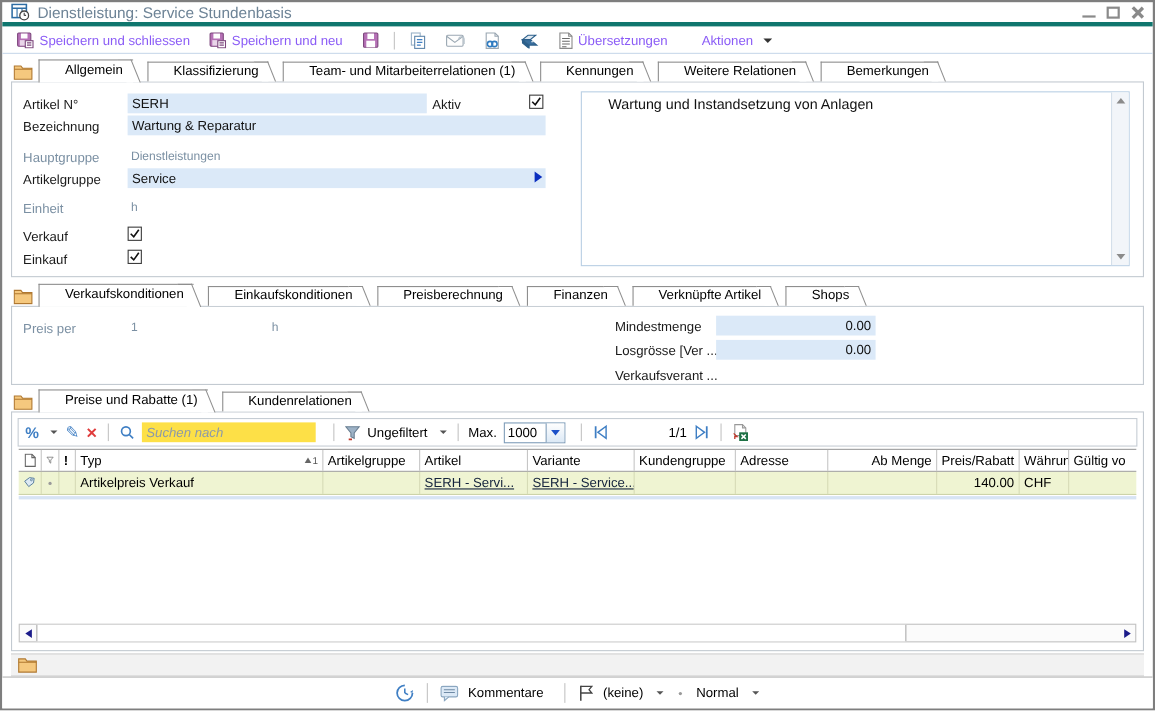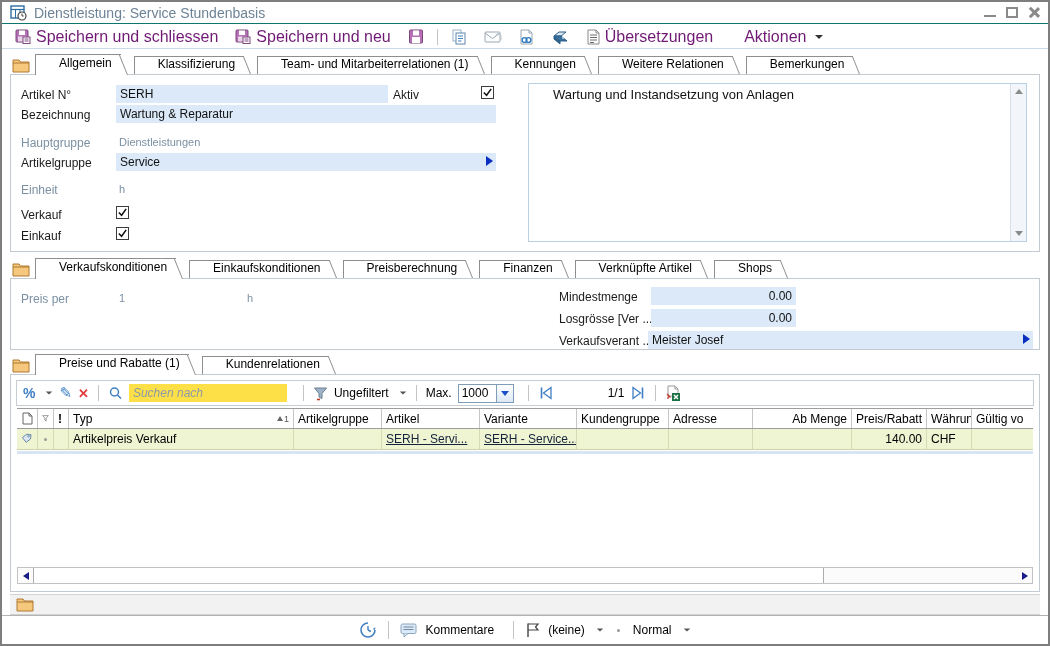--- a/index.html
+++ b/index.html
@@ -1,30 +1,30 @@
 <!DOCTYPE html>
 <html><head>
 <meta charset="utf-8">
 <style>
   * { box-sizing: border-box; margin: 0; padding: 0; }
   body { font-family: "Liberation Sans", sans-serif; background: #fff; }
   .window { position: relative; width: 1050px; height: 646px; border: 2px solid #7e7e7e; background: #fff; overflow: hidden; }
 
   
-  .titlebar { position: absolute; top: 0; left: 0; right: 0; height: 22px; display: flex; align-items: center; gap: 7px; padding: 0 8px; border-bottom: 1px solid #0f766e; }
+  .titlebar { position: absolute; top: 0; left: 0; right: 0; height: 22px; display: flex; align-items: center; gap: 7px; padding: 0 8px; border-bottom: 4px solid #0f766e; }
   .title { color: #6d8396; font-size: 14px; }
   .wincontrols { margin-left: auto; display: flex; align-items: center; gap: 10px; }
   .wc { display: inline-block; position: relative; width: 12px; height: 11px; cursor: default; }
   .wc-min { border-bottom: 2px solid #8a8a8a; height: 9px; }
   .wc-max { border: 2px solid #8a8a8a; }
   .wc-close::before, .wc-close::after { content: ""; position: absolute; left: 5px; top: -1px; width: 2.5px; height: 13px; background: #8a8a8a; }
   .wc-close::before { transform: rotate(45deg); } .wc-close::after { transform: rotate(-45deg); }
 
   
-  .toolbar { position: absolute; top: 23px; left: 0; right: 0; height: 24px; display: flex; align-items: center; padding: 0 6px; gap: 3px; border-bottom: 1px solid #c9d9ea; font-size: 16px; color: #701a75; }
+  .toolbar { position: absolute; top: 23px; left: 0; right: 0; height: 24px; display: flex; align-items: center; padding: 0 6px; gap: 3px; border-bottom: 1px solid #c9d9ea; font-size: 12px; color: #8b5cf6; }
   .tbtn { display: flex; align-items: center; gap: 5px; padding: 2px 7px; cursor: default; }
   .tsep { width: 1px; height: 16px; background: #c4c4c4; margin: 0 3px; }
   .caret { width: 0; height: 0; border-left: 4px solid transparent; border-right: 4px solid transparent; border-top: 4px solid #333; display: inline-block; margin-left: 4px; }
 
   
   .tabstrip { position: absolute; left: 8px; right: 8px; height: 21px; display: flex; align-items: flex-end; z-index: 3; }
   .folder { margin: 0 5px 2px 2px; flex: 0 0 auto; }
   .tab { position: relative; height: 18px; margin-right: 6px; margin-bottom: 1px; padding: 0 16px 0 8px; font-size: 12px; line-height: 17px; cursor: default; }
   .tab span { position: relative; z-index: 2; margin-left: 16px; }
   .tab::before { content: ""; position: absolute; left: 0; top: 0; bottom: 0; right: 7px; background: #fff; border: 1px solid #8e8e8e; border-bottom: none; border-right: none; }
@@ -302,24 +302,20 @@
   <div class="groupbox" style="top:276px; height:72px;">
     <span class="lbl ro" style="left:10px; top:13px">Preis per</span>
     <span class="rofield" style="left:108px; top:13px">1</span>
     <span class="rofield" style="left:236px; top:13px">h</span>
 
     <span class="lbl" style="left:548px; top:11px">Mindestmenge</span>
     <div class="field" style="left:640px; top:8px; width:145px; text-align:right">0.00</div>
     <span class="lbl" style="left:548px; top:33px">Losgrösse  [Ver ...</span>
     <div class="field" style="left:640px; top:30px; width:145px; text-align:right">0.00</div>
     <span class="lbl" style="left:548px; top:55px">Verkaufsverant ...</span>
-    <div class="field" style="left:637px; top:52px; right:6px">
-      <span>Meister Josef</span>
-      <span class="fieldarrow"></span>
-    </div>
   </div>
 
   <div class="tabstrip" style="top:352px">
     <span class="folder">
         <svg width="18" height="15" viewBox="0 0 18 15">
           <path d="M1 3.5 V2 h6 l1.5 2 H17 v10 H1 z" fill="#f5c87e" stroke="#b07830"></path>
           <path d="M1 5 h16" stroke="#b07830" fill="none"></path>
         </svg>
       </span>
     <div class="tab active"><span>Preise und Rabatte (1)</span></div>

